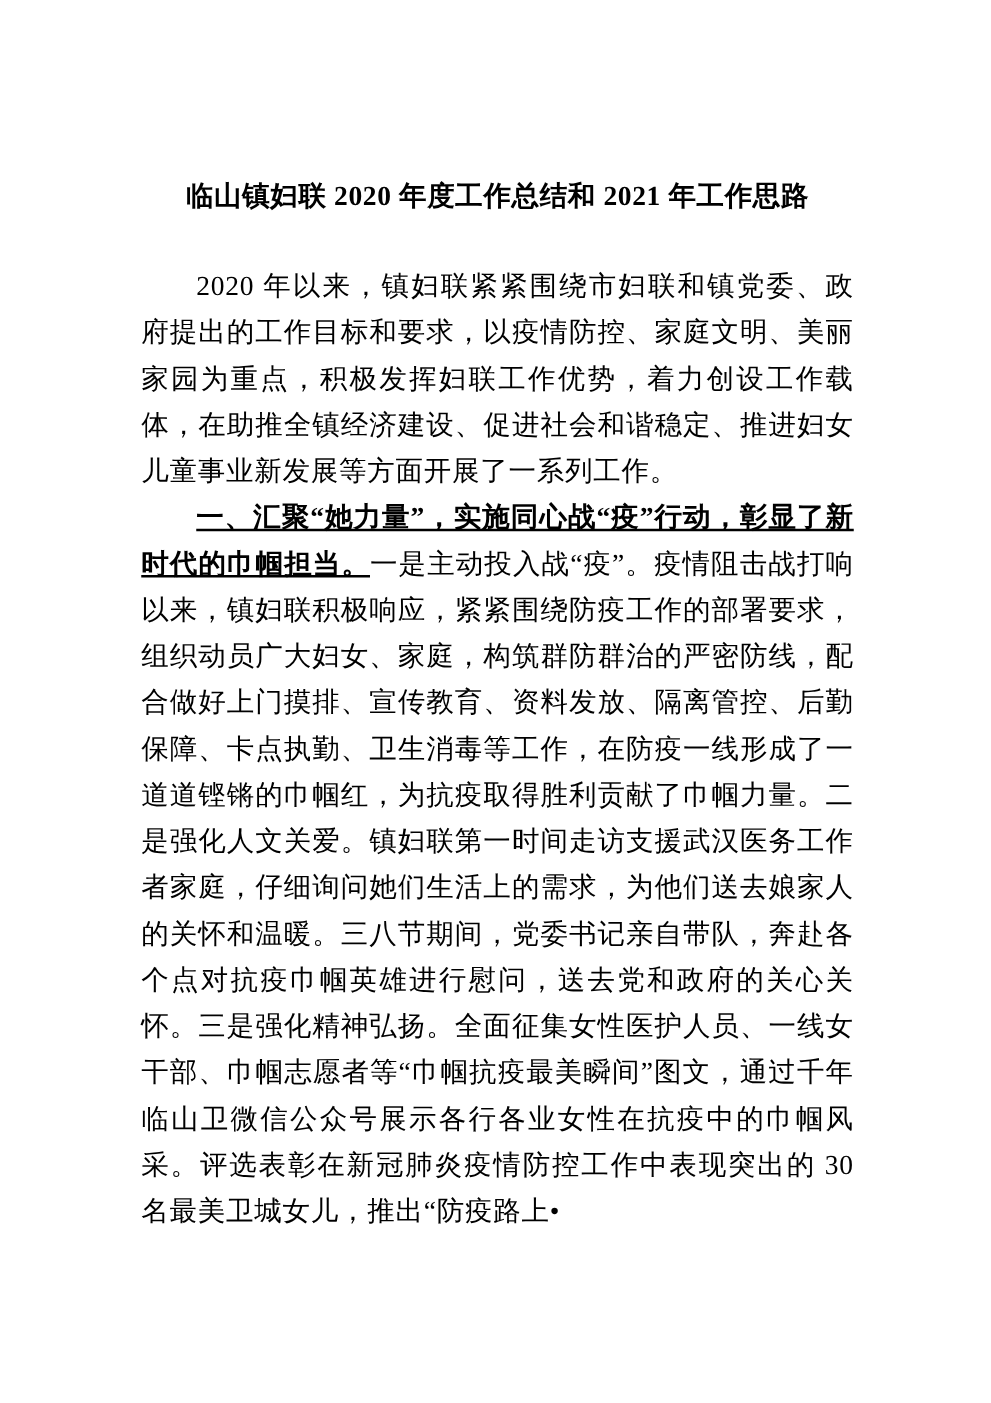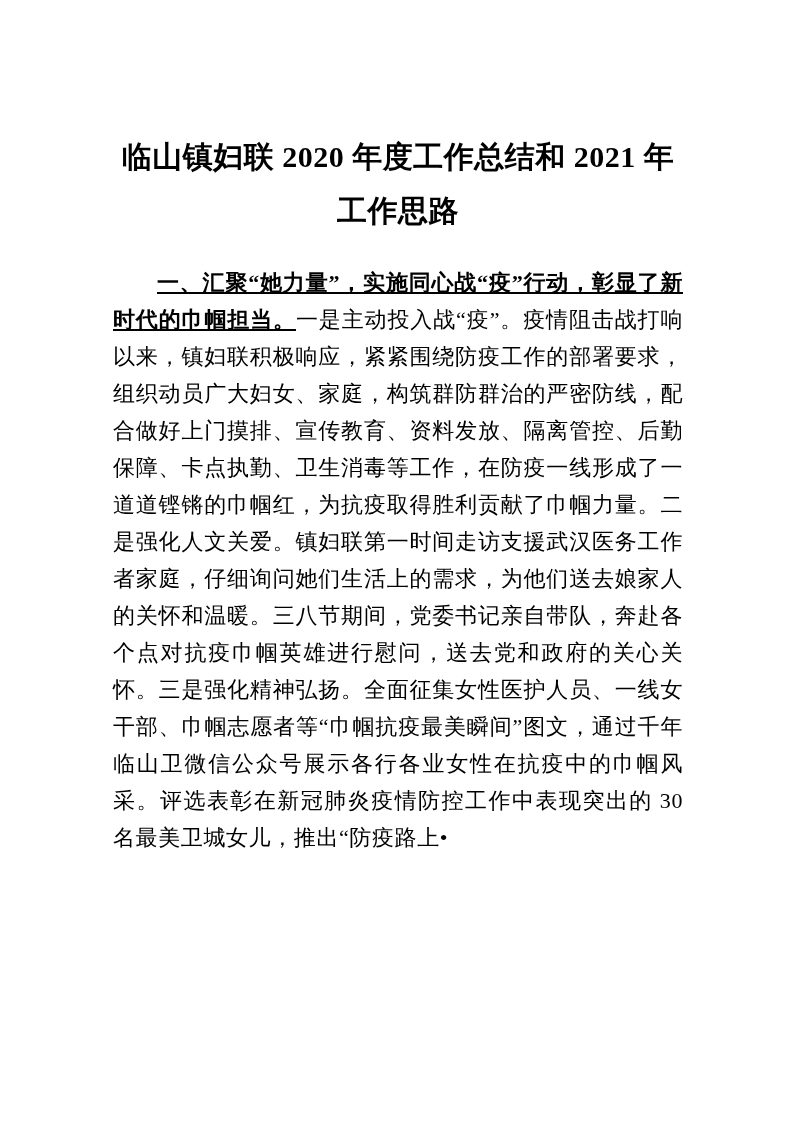--- a/index.html
+++ b/index.html
@@ -17,21 +17,21 @@
     color: #000000;
   }
   .content {
     position: absolute;
     left: 113px;
     top: 130px;
     width: 570px;
   }
   .doc-title {
     margin: 0 0 26px 0;
-    font-size: 30px;
+    font-size: 22px;
     font-weight: bold;
     line-height: 54px;
     text-align: center;
     letter-spacing: 0.5px;
     font-family: "Liberation Serif", "DejaVu Serif", serif;
   }
   .doc-body p {
     margin: 0;
     font-size: 22px;
     line-height: 37px;
@@ -45,16 +45,17 @@
     text-decoration: underline;
   }
 </style>
 </head>
 <body>
 
 <div class="page">
   <div class="content">
     <h1 class="doc-title">临山镇妇联 2020 年度工作总结和 2021 年工作思路</h1>
     <div class="doc-body">
+      <p><span>2020 年以来，镇妇联紧紧围绕市妇联和镇党委、政府提出的工作目标和要求，以疫情防控、家庭文明、美丽家园为重点，积极发挥妇联工作优势，着力创设工作载体，在助推全镇经济建设、促进社会和谐稳定、推进妇女儿童事业新发展等方面开展了一系列工作。</span></p>
       <p><strong class="section-lead">一、汇聚“她力量”，实施同心战“疫”行动，彰显了新时代的巾帼担当。</strong><span>一是主动投入战“疫”。疫情阻击战打响以来，镇妇联积极响应，紧紧围绕防疫工作的部署要求，组织动员广大妇女、家庭，构筑群防群治的严密防线，配合做好上门摸排、宣传教育、资料发放、隔离管控、后勤保障、卡点执勤、卫生消毒等工作，在防疫一线形成了一道道铿锵的巾帼红，为抗疫取得胜利贡献了巾帼力量。二是强化人文关爱。镇妇联第一时间走访支援武汉医务工作者家庭，仔细询问她们生活上的需求，为他们送去娘家人的关怀和温暖。三八节期间，党委书记亲自带队，奔赴各个点对抗疫巾帼英雄进行慰问，送去党和政府的关心关怀。三是强化精神弘扬。全面征集女性医护人员、一线女干部、巾帼志愿者等“巾帼抗疫最美瞬间”图文，通过千年临山卫微信公众号展示各行各业女性在抗疫中的巾帼风采。评选表彰在新冠肺炎疫情防控工作中表现突出的 30 名最美卫城女儿，推出“防疫路上•</span></p>
     </div>
   </div>
 </div>
 
 </body></html>

